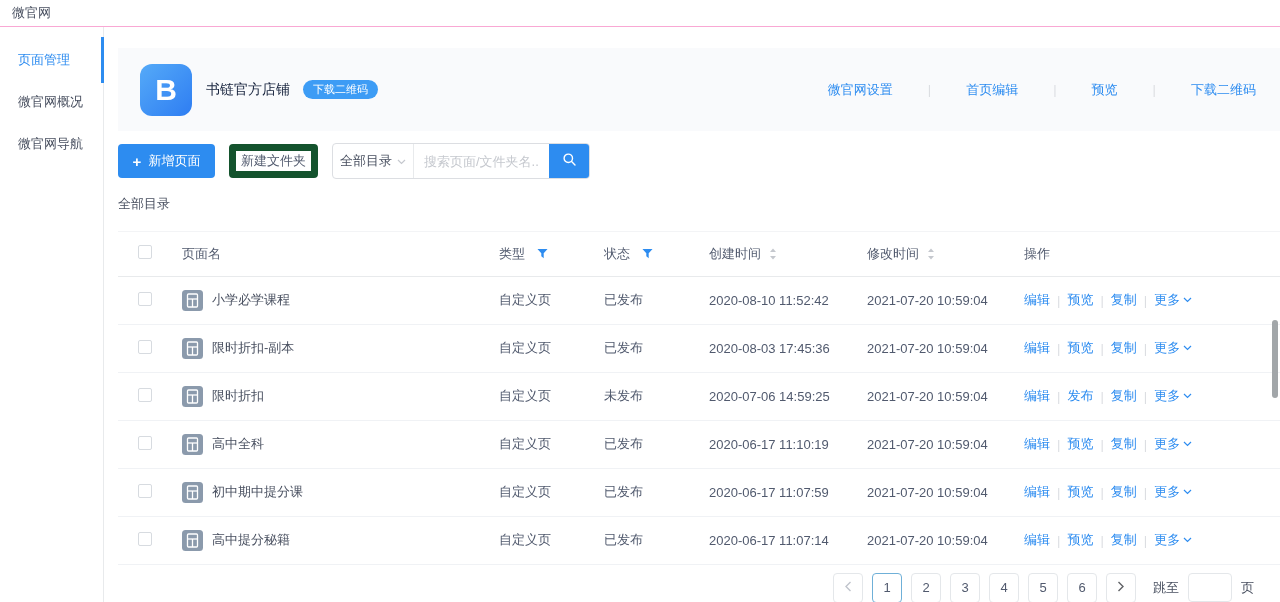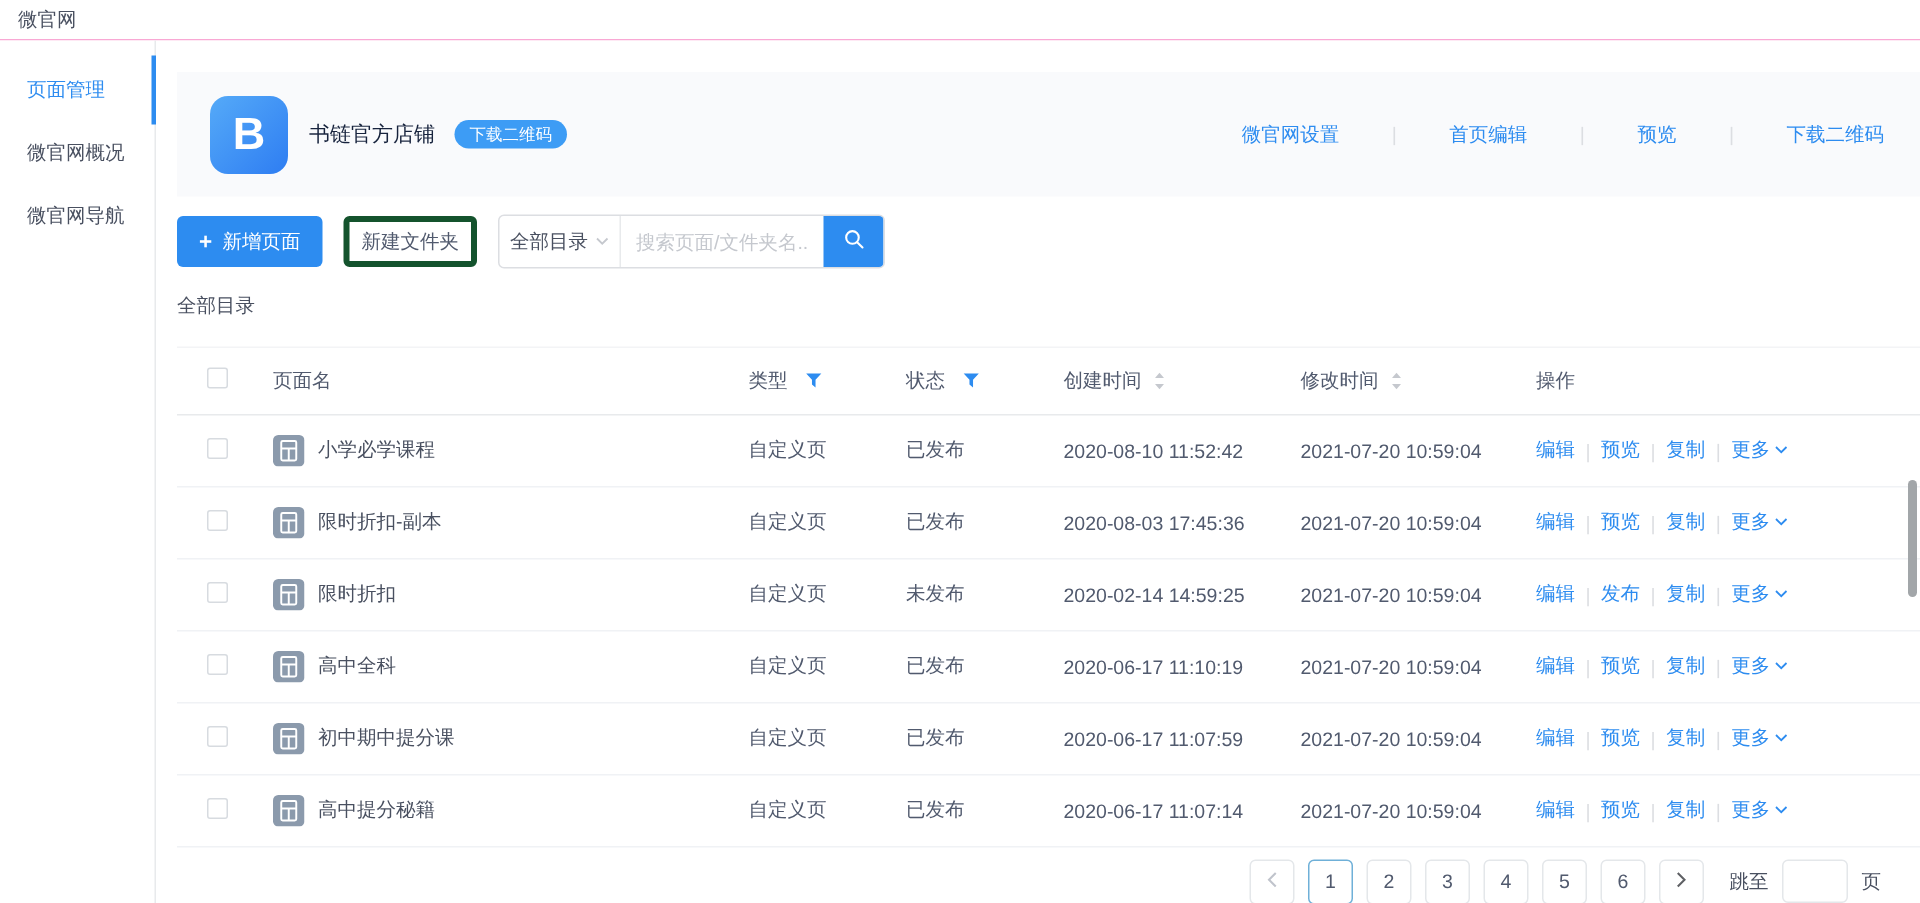--- a/index.html
+++ b/index.html
@@ -40,21 +40,21 @@
   .shop-links { margin-left:auto; display:flex; align-items:center;gap:27px; }
   .shop-link { color:#2d8cf0; text-decoration:none; cursor:pointer; }
   .link-sep { color:#dcdee2; margin:0 8px; }
 
   
   .toolbar { margin-top:12px; display:flex; align-items:center; }
   .btn { height:34px; border-radius:4px; font-size:13px; cursor:pointer;
     display:inline-flex; align-items:center; justify-content:center; border:none; }
   .btn-primary { background:#2d8cf0; color:#fff; width:97px; }
   .btn-primary .plus { font-size:15px; margin-right:7px; font-weight:bold; }
-  .btn-default { background:#fff; color:#515a6e; border:4px solid #14532d;
+  .btn-default { background:#fff; color:#515a6e; border:7px solid #14532d;
     width:89px; margin-left:14px; }
   .search-group { margin-left:14px; display:flex; height:36px;
     border:1px solid #dcdee2; border-radius:4px; overflow:hidden; background:#fff; }
   .dir-select { width:81px; display:flex; align-items:center; justify-content:center;
     border-right:1px solid #e8eaec; color:#495060; cursor:pointer; }
   .dir-select .caret { margin-left:5px; color:#c5c8ce; font-size:10px; }
   .search-input { width:135px; border:none; outline:none; padding:0 10px;
     font-size:13px; color:#495060; font-family:inherit; }
   .search-input::placeholder { color:#c5c8ce; }
   .search-btn { width:40px; background:#2d8cf0; border:none; cursor:pointer;
@@ -293,21 +293,21 @@
                   <rect width="21" height="21" rx="3.5" fill="#8b9aac"></rect>
                   <rect x="5.5" y="4" width="10" height="13" rx="1" fill="none" stroke="#fff" stroke-width="1.3"></rect>
                   <line x1="5.5" y1="9" x2="15.5" y2="9" stroke="#fff" stroke-width="1.3"></line>
                   <line x1="10.5" y1="9" x2="10.5" y2="17" stroke="#fff" stroke-width="1.3"></line>
                 </svg>
       </span>
       <span class="name-text">限时折扣</span>
     </div>
     <div>自定义页</div>
     <div>未发布</div>
-    <div>2020-02-14 14:59:25</div>
+    <div>2020-07-06 14:59:25</div>
     <div>2021-07-20 10:59:04</div>
     <div class="cell-actions">
       <a class="action-link">编辑</a>
       <span class="action-sep">|</span>
       <a class="action-link">发布</a>
       <span class="action-sep">|</span>
       <a class="action-link">复制</a>
       <span class="action-sep">|</span>
       <a class="action-link">
         <span>更多</span>

